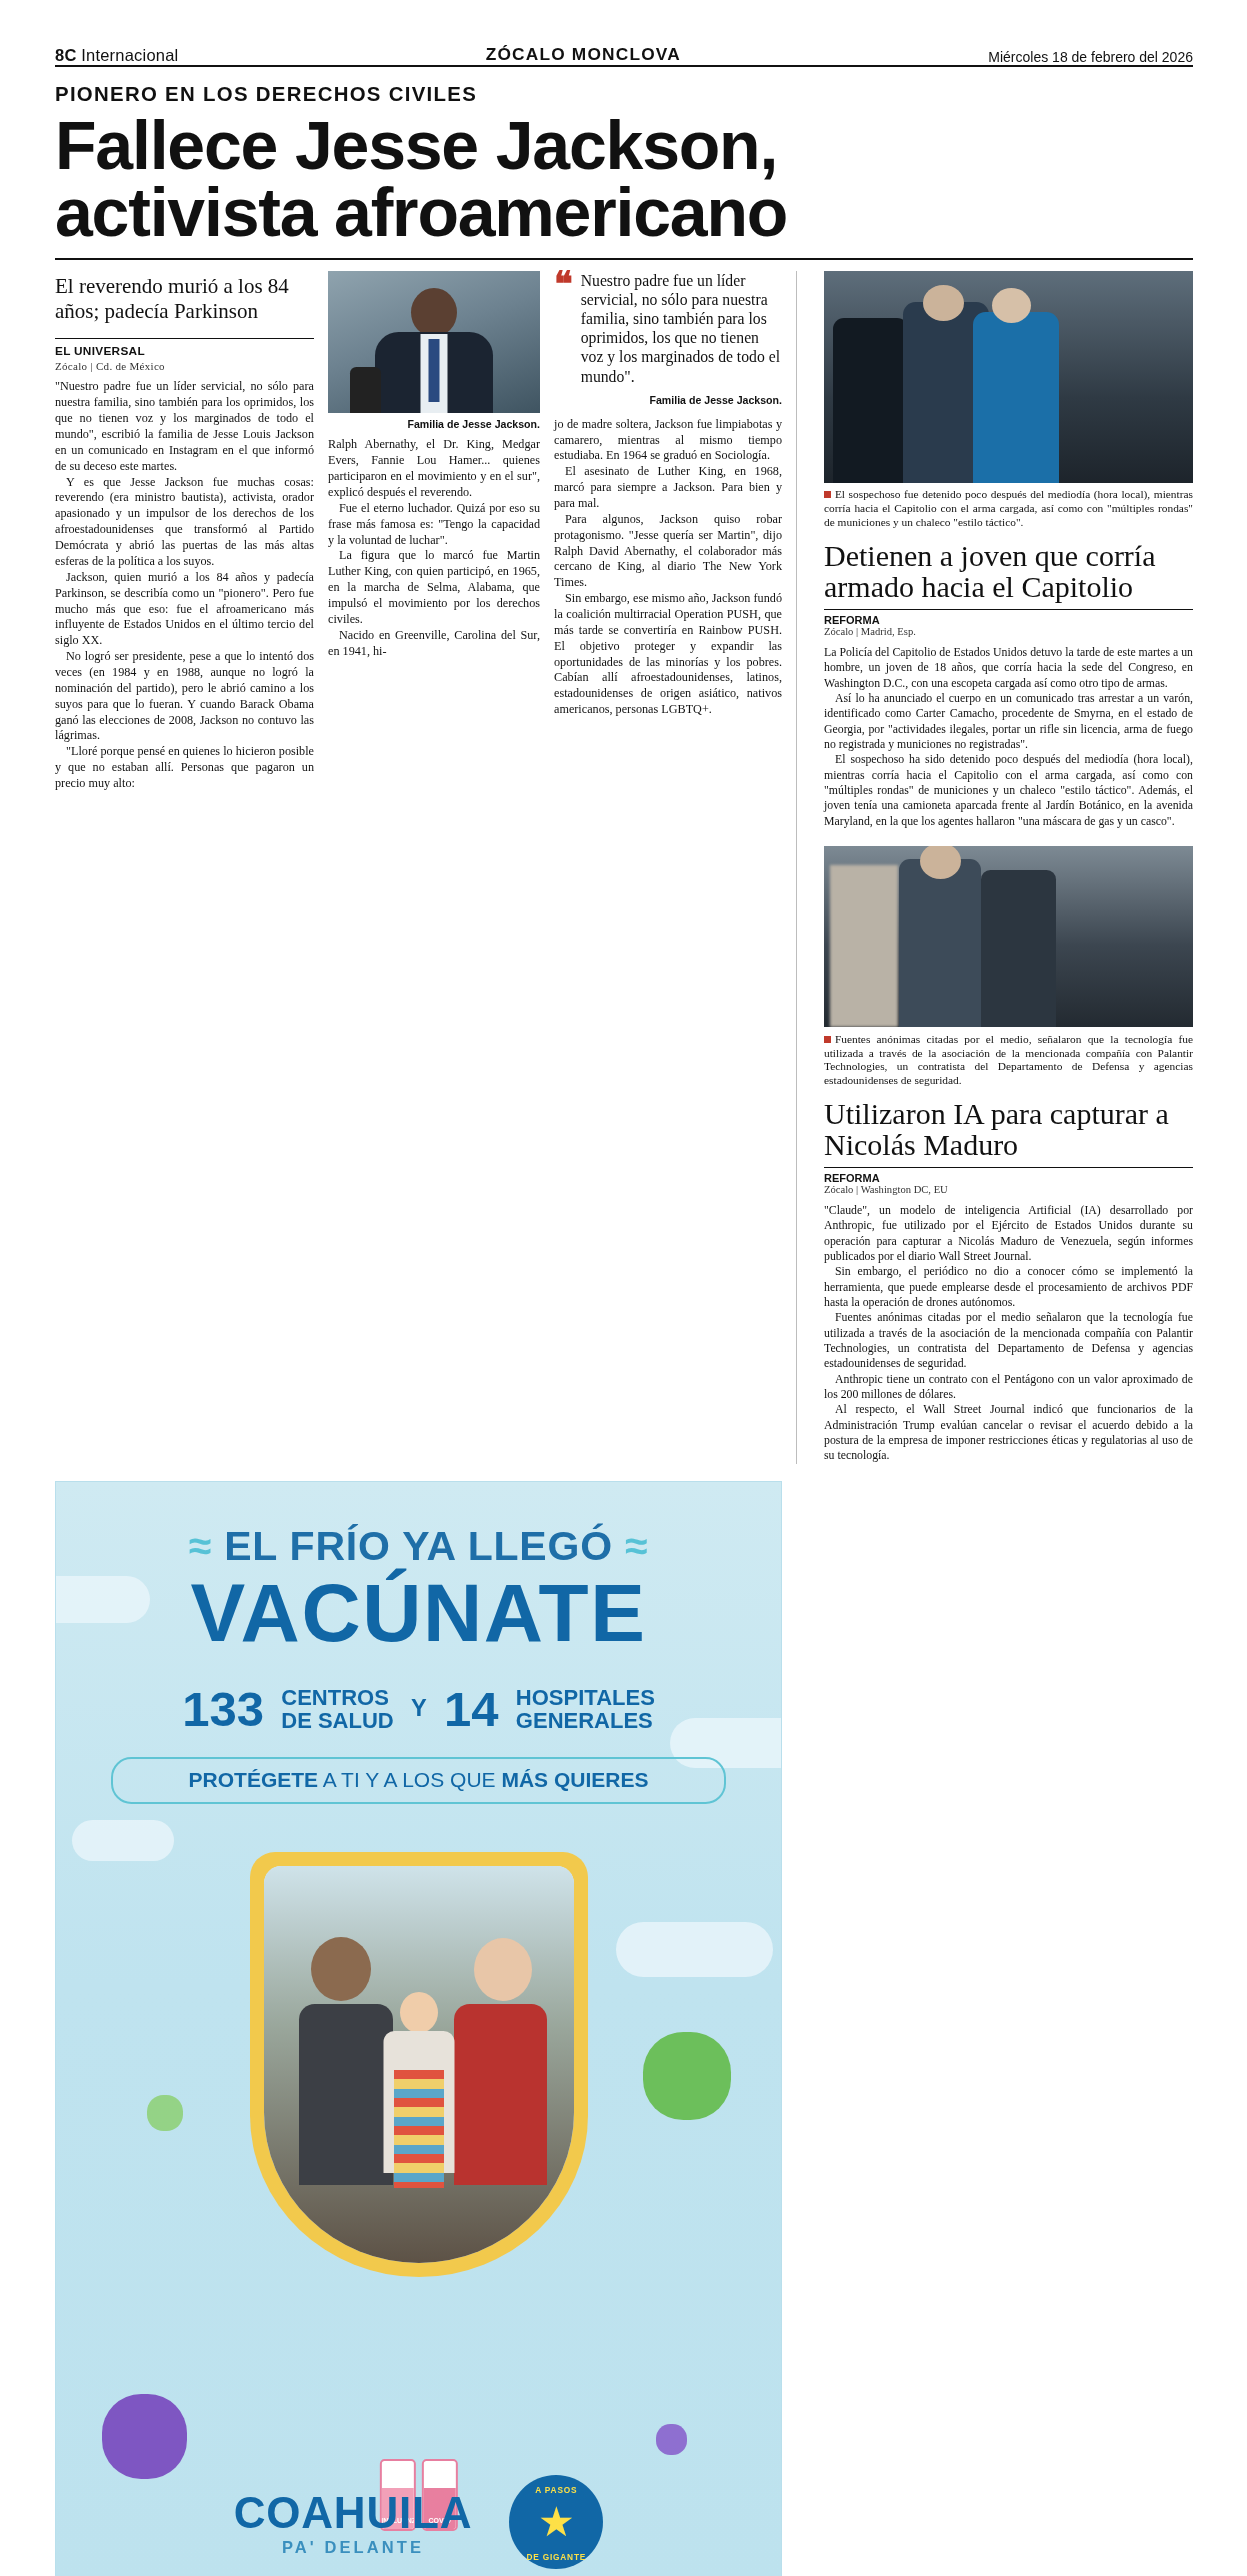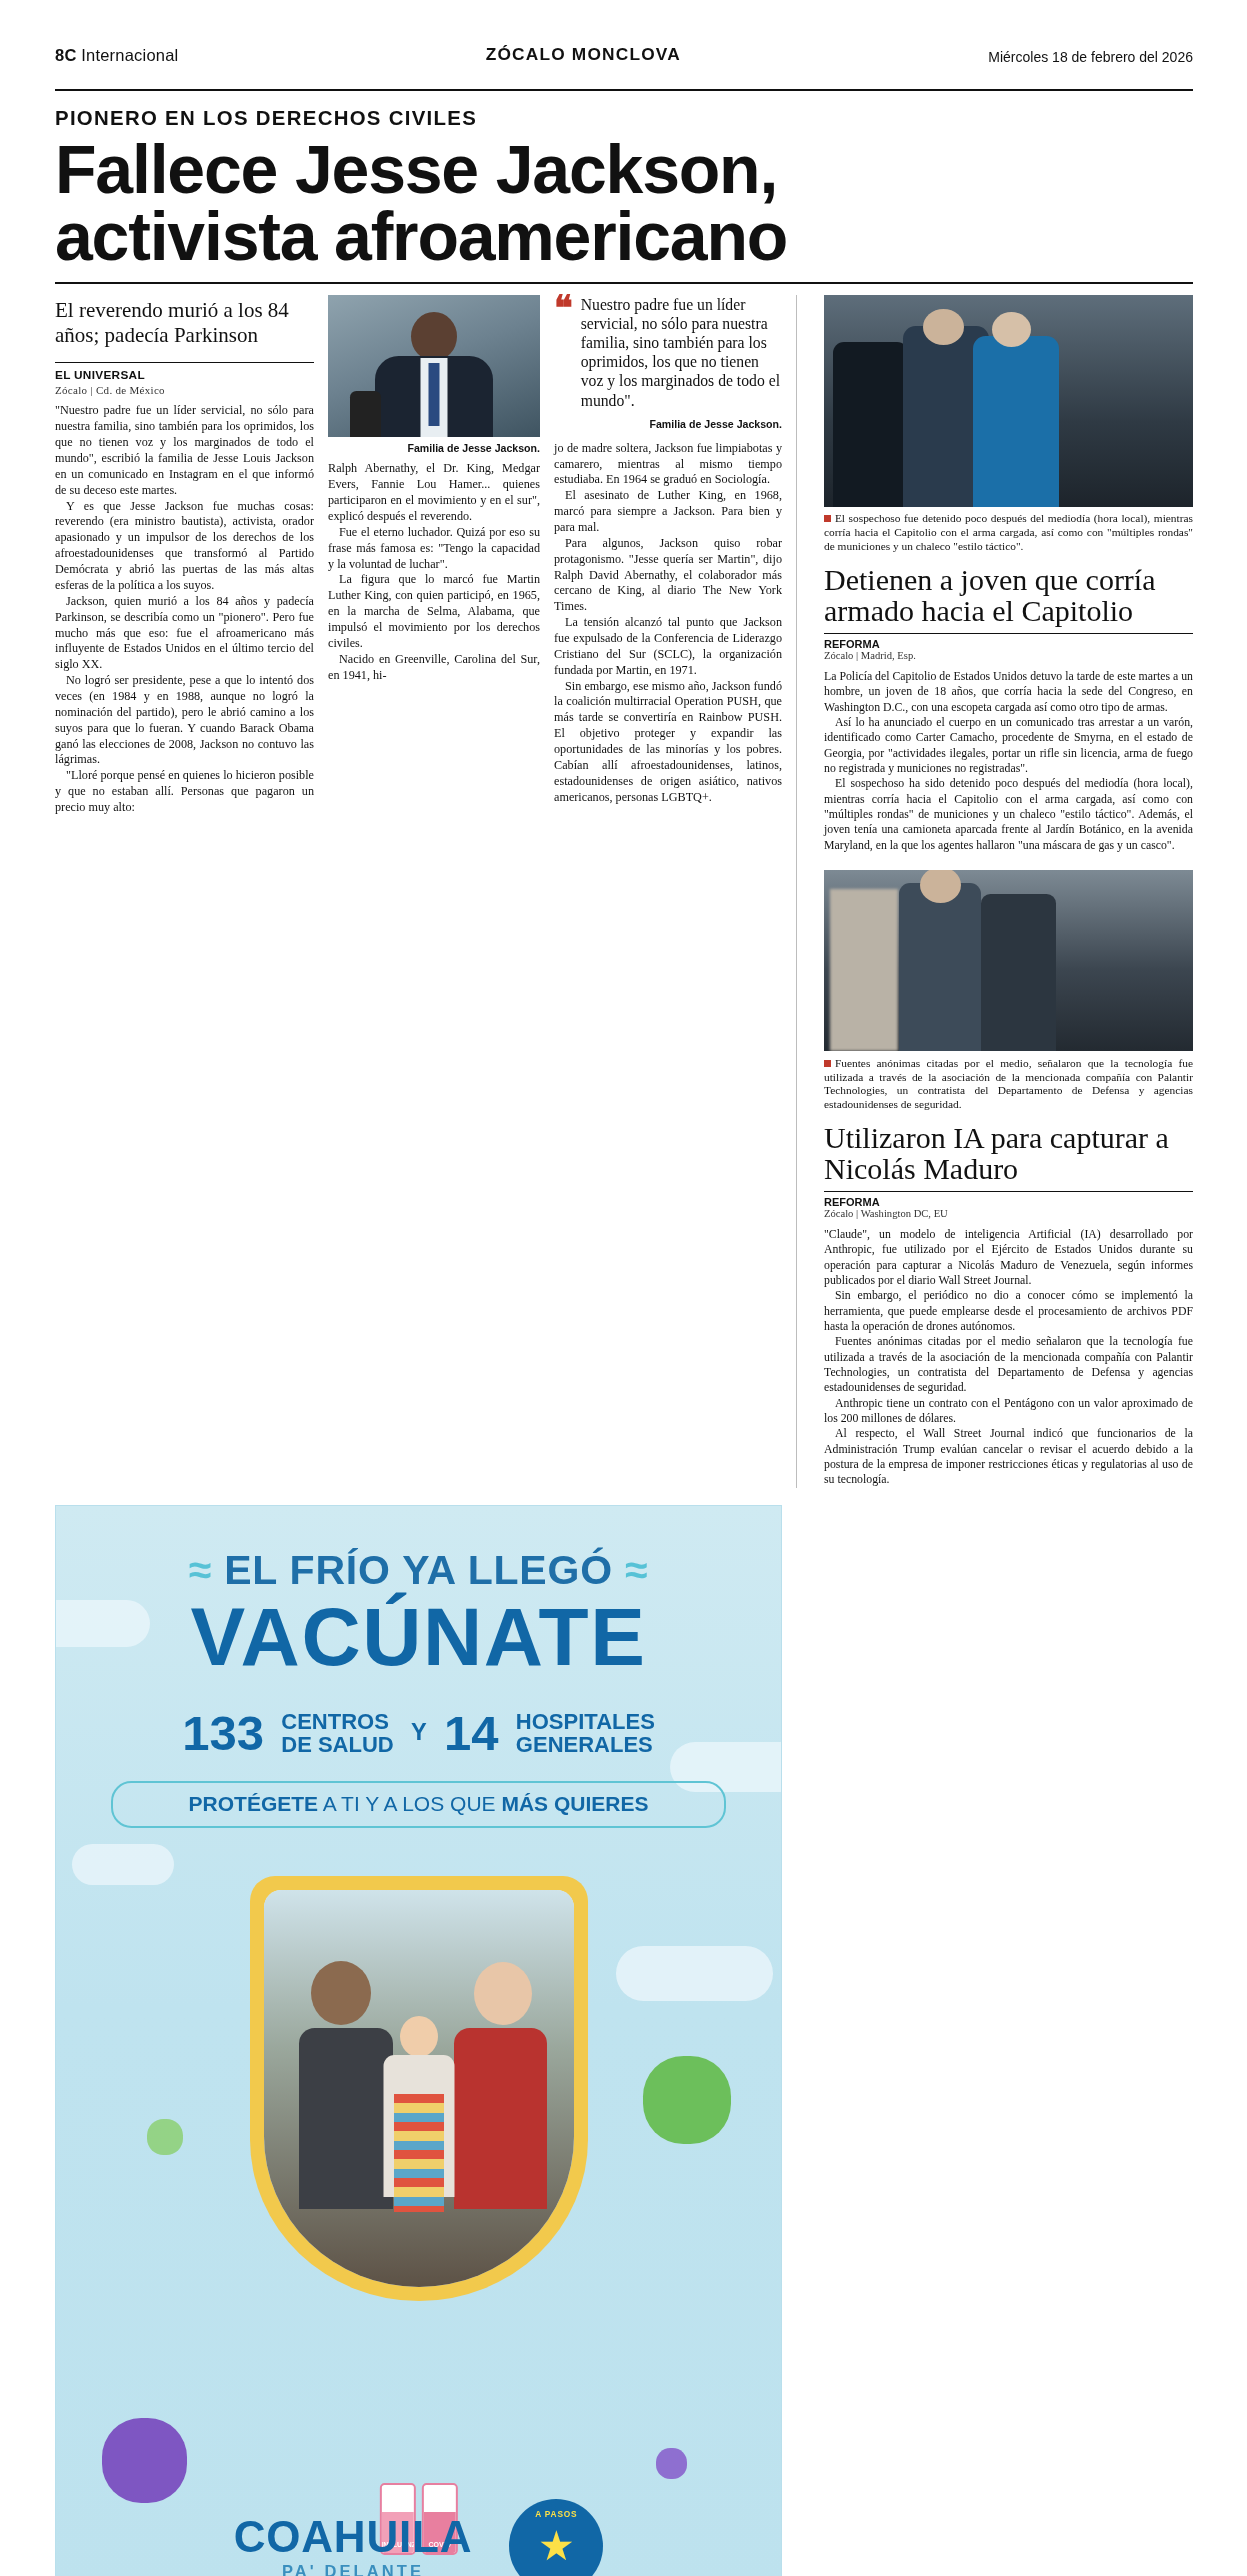--- a/index.html
+++ b/index.html
@@ -15,21 +15,21 @@
     width: 1248px;
     height: 2576px;
     padding: 44px 55px 31px 55px;
     background:#fff;
   }
 
   
   .masthead {
     display:flex; align-items:flex-end; justify-content:space-between;
     font-family:"Liberation Sans", sans-serif;
-    padding-bottom:24px;
+    padding-bottom:0;
     border-bottom: 2.4px solid #111;
   }
   .masthead .left { font-size:16.5px; font-weight:700; letter-spacing:0.2px;}
   .masthead .left .sec { font-weight:400; }
   .masthead .center { font-size:17.3px; font-weight:700; letter-spacing:1.2px; }
   .masthead .right { font-size:14px; }
 
   
   .kicker {
     font-family:Liberation Sans, sans-serif;
@@ -300,21 +300,20 @@
     <div>
       <div class="pull">
         <div class="quote-mark">❝</div>
         <div class="pull-text">Nuestro padre fue un líder servicial, no sólo para nuestra familia, sino también para los oprimidos, los que no tienen voz y los marginados de todo el mundo".</div>
       </div>
       <div class="pull-attrib">Familia de Jesse Jackson.</div>
       <div style="height:11px"></div>
       <p class="body first">jo de madre soltera, Jackson fue limpiabotas y camarero, mientras al mismo tiempo estudiaba. En 1964 se graduó en Sociología.</p>
       <p class="body">El asesinato de Luther King, en 1968, marcó para siempre a Jackson. Para bien y para mal.</p>
       <p class="body">Para algunos, Jackson quiso robar protagonismo. "Jesse quería ser Martin", dijo Ralph David Abernathy, el colaborador más cercano de King, al diario The New York Times.</p>
-      <p class="body">La tensión alcanzó tal punto que Jackson fue expulsado de la Conferencia de Liderazgo Cristiano del Sur (SCLC), la organización fundada por Martin, en 1971.</p>
       <p class="body">Sin embargo, ese mismo año, Jackson fundó la coalición multirracial Operation PUSH, que más tarde se convertiría en Rainbow PUSH. El objetivo proteger y expandir las oportunidades de las minorías y los pobres. Cabían allí afroestadounidenses, latinos, estadounidenses de origen asiático, nativos americanos, personas LGBTQ+.</p>
     </div>
 
     <div class="vline"></div>
 
     <div class="rcol">
 
       <div class="rphoto">
         <div style="position:absolute;inset:0;background:linear-gradient(180deg,#5e6e7b 0%,#2f3a44 60%,#1d242b 100%);"></div>
         <div style="position:absolute;left:9.4px;top:47px;width:75px;height:165px;background:#121a22;border-radius:11px 11px 0 0;"></div>

